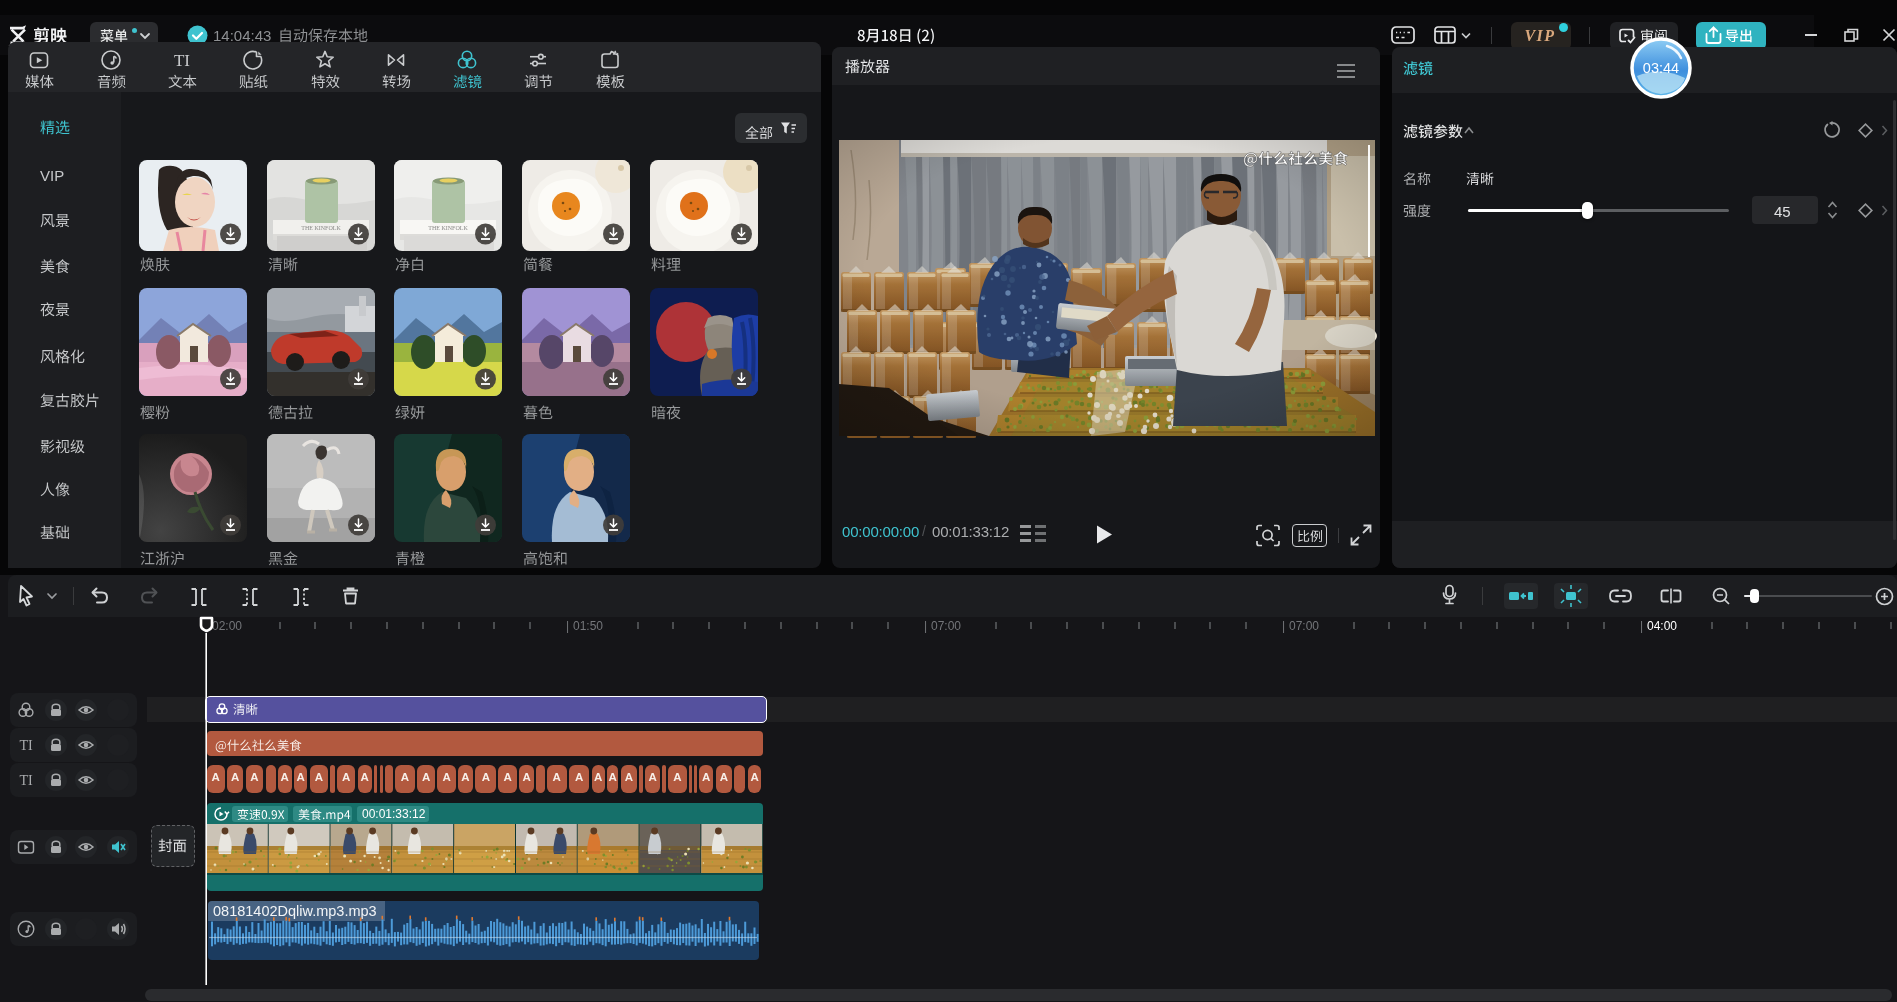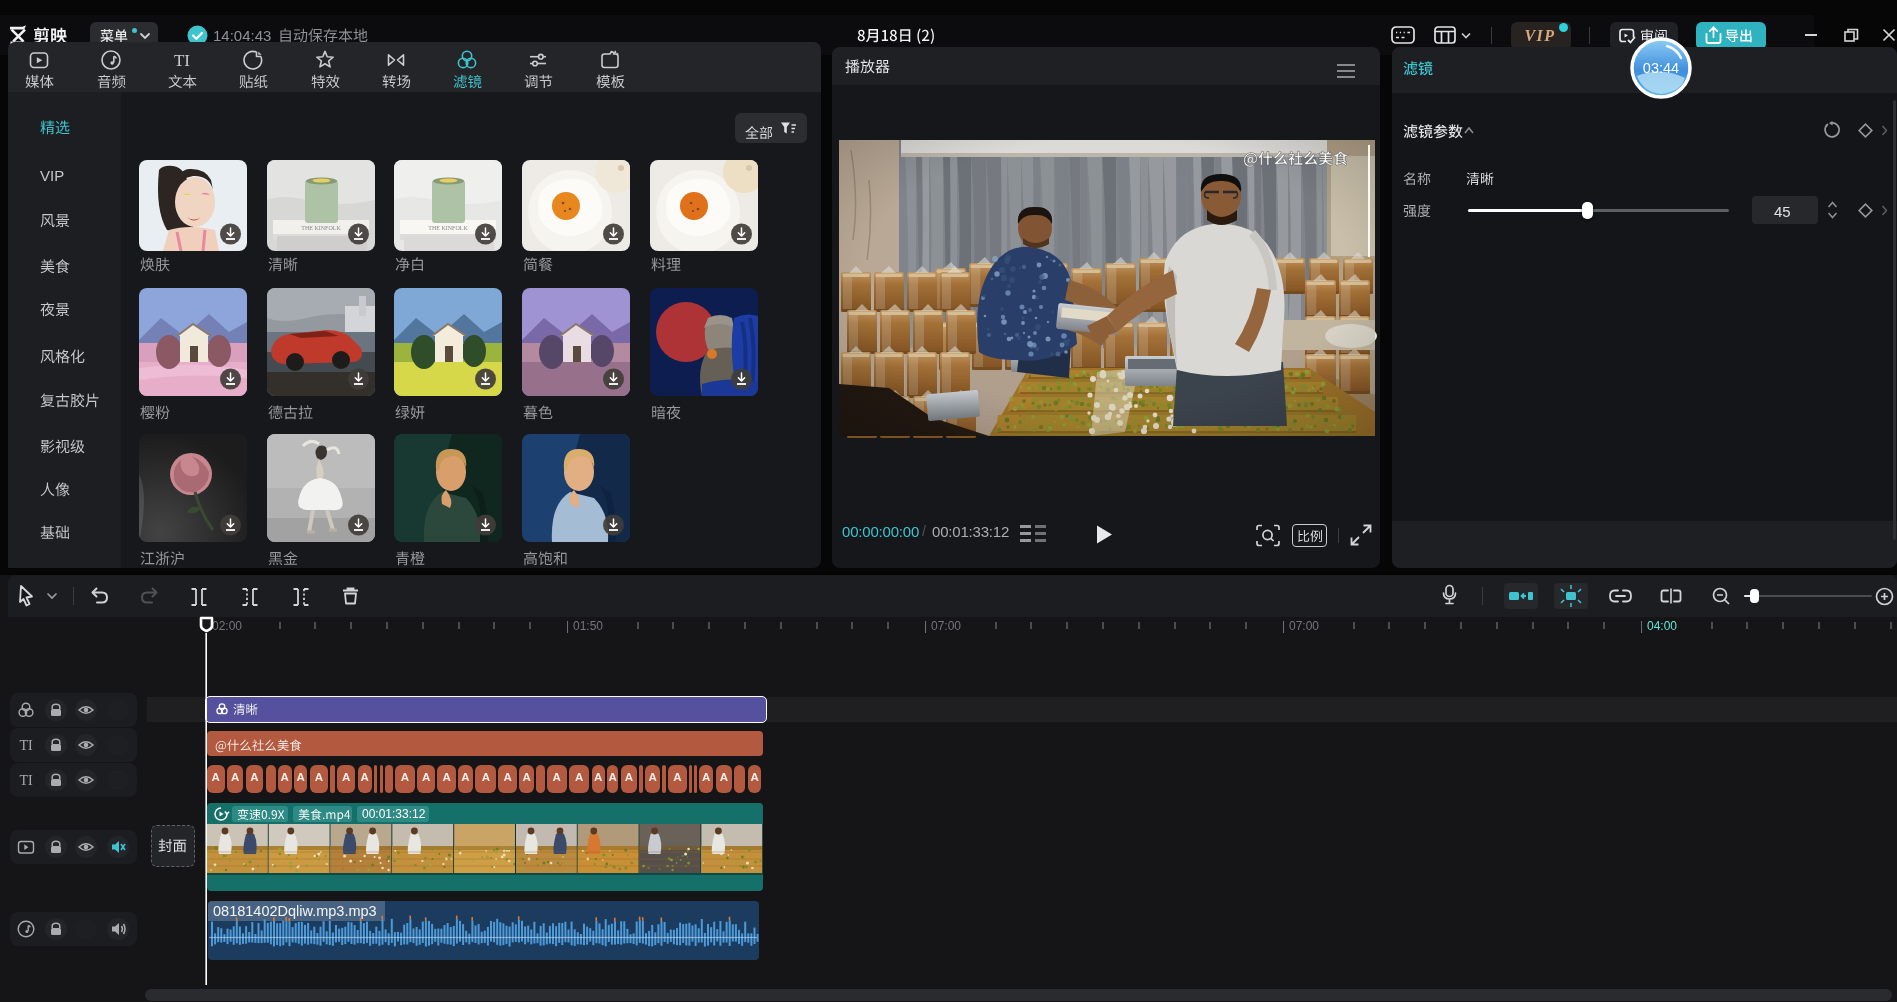--- a/index.html
+++ b/index.html
@@ -1578,21 +1578,21 @@
       </svg>
     </div>
     <div style="position:absolute;left:212px;top:44px;font-size:12px;color:#74767a;white-space:nowrap;">02:00</div>
     <div style="position:absolute;left:566px;top:44px;font-size:12px;color:#74767a;white-space:nowrap;">|</div>
     <div style="position:absolute;left:573px;top:44px;font-size:12px;color:#74767a;white-space:nowrap;">01:50</div>
     <div style="position:absolute;left:924px;top:44px;font-size:12px;color:#74767a;white-space:nowrap;">|</div>
     <div style="position:absolute;left:931px;top:44px;font-size:12px;color:#74767a;white-space:nowrap;">07:00</div>
     <div style="position:absolute;left:1282px;top:44px;font-size:12px;color:#74767a;white-space:nowrap;">|</div>
     <div style="position:absolute;left:1289px;top:44px;font-size:12px;color:#74767a;white-space:nowrap;">07:00</div>
     <div style="position:absolute;left:1640px;top:44px;font-size:12px;color:#74767a;white-space:nowrap;">|</div>
-    <div style="position:absolute;left:1647px;top:44px;font-size:12px;color:#5eead4;white-space:nowrap;">04:00</div>
+    <div style="position:absolute;left:1647px;top:44px;font-size:12px;color:#ffffff;white-space:nowrap;">04:00</div>
     <div style="position:absolute;left:279px;top:47px;width:1.5px;height:7px;background:#4a4c4f"></div>
     <div style="position:absolute;left:314px;top:47px;width:1.5px;height:7px;background:#4a4c4f"></div>
     <div style="position:absolute;left:350px;top:47px;width:1.5px;height:7px;background:#4a4c4f"></div>
     <div style="position:absolute;left:386px;top:47px;width:1.5px;height:7px;background:#4a4c4f"></div>
     <div style="position:absolute;left:422px;top:47px;width:1.5px;height:7px;background:#4a4c4f"></div>
     <div style="position:absolute;left:458px;top:47px;width:1.5px;height:7px;background:#4a4c4f"></div>
     <div style="position:absolute;left:493px;top:47px;width:1.5px;height:7px;background:#4a4c4f"></div>
     <div style="position:absolute;left:529px;top:47px;width:1.5px;height:7px;background:#4a4c4f"></div>
     <div style="position:absolute;left:637px;top:47px;width:1.5px;height:7px;background:#4a4c4f"></div>
     <div style="position:absolute;left:672px;top:47px;width:1.5px;height:7px;background:#4a4c4f"></div>

